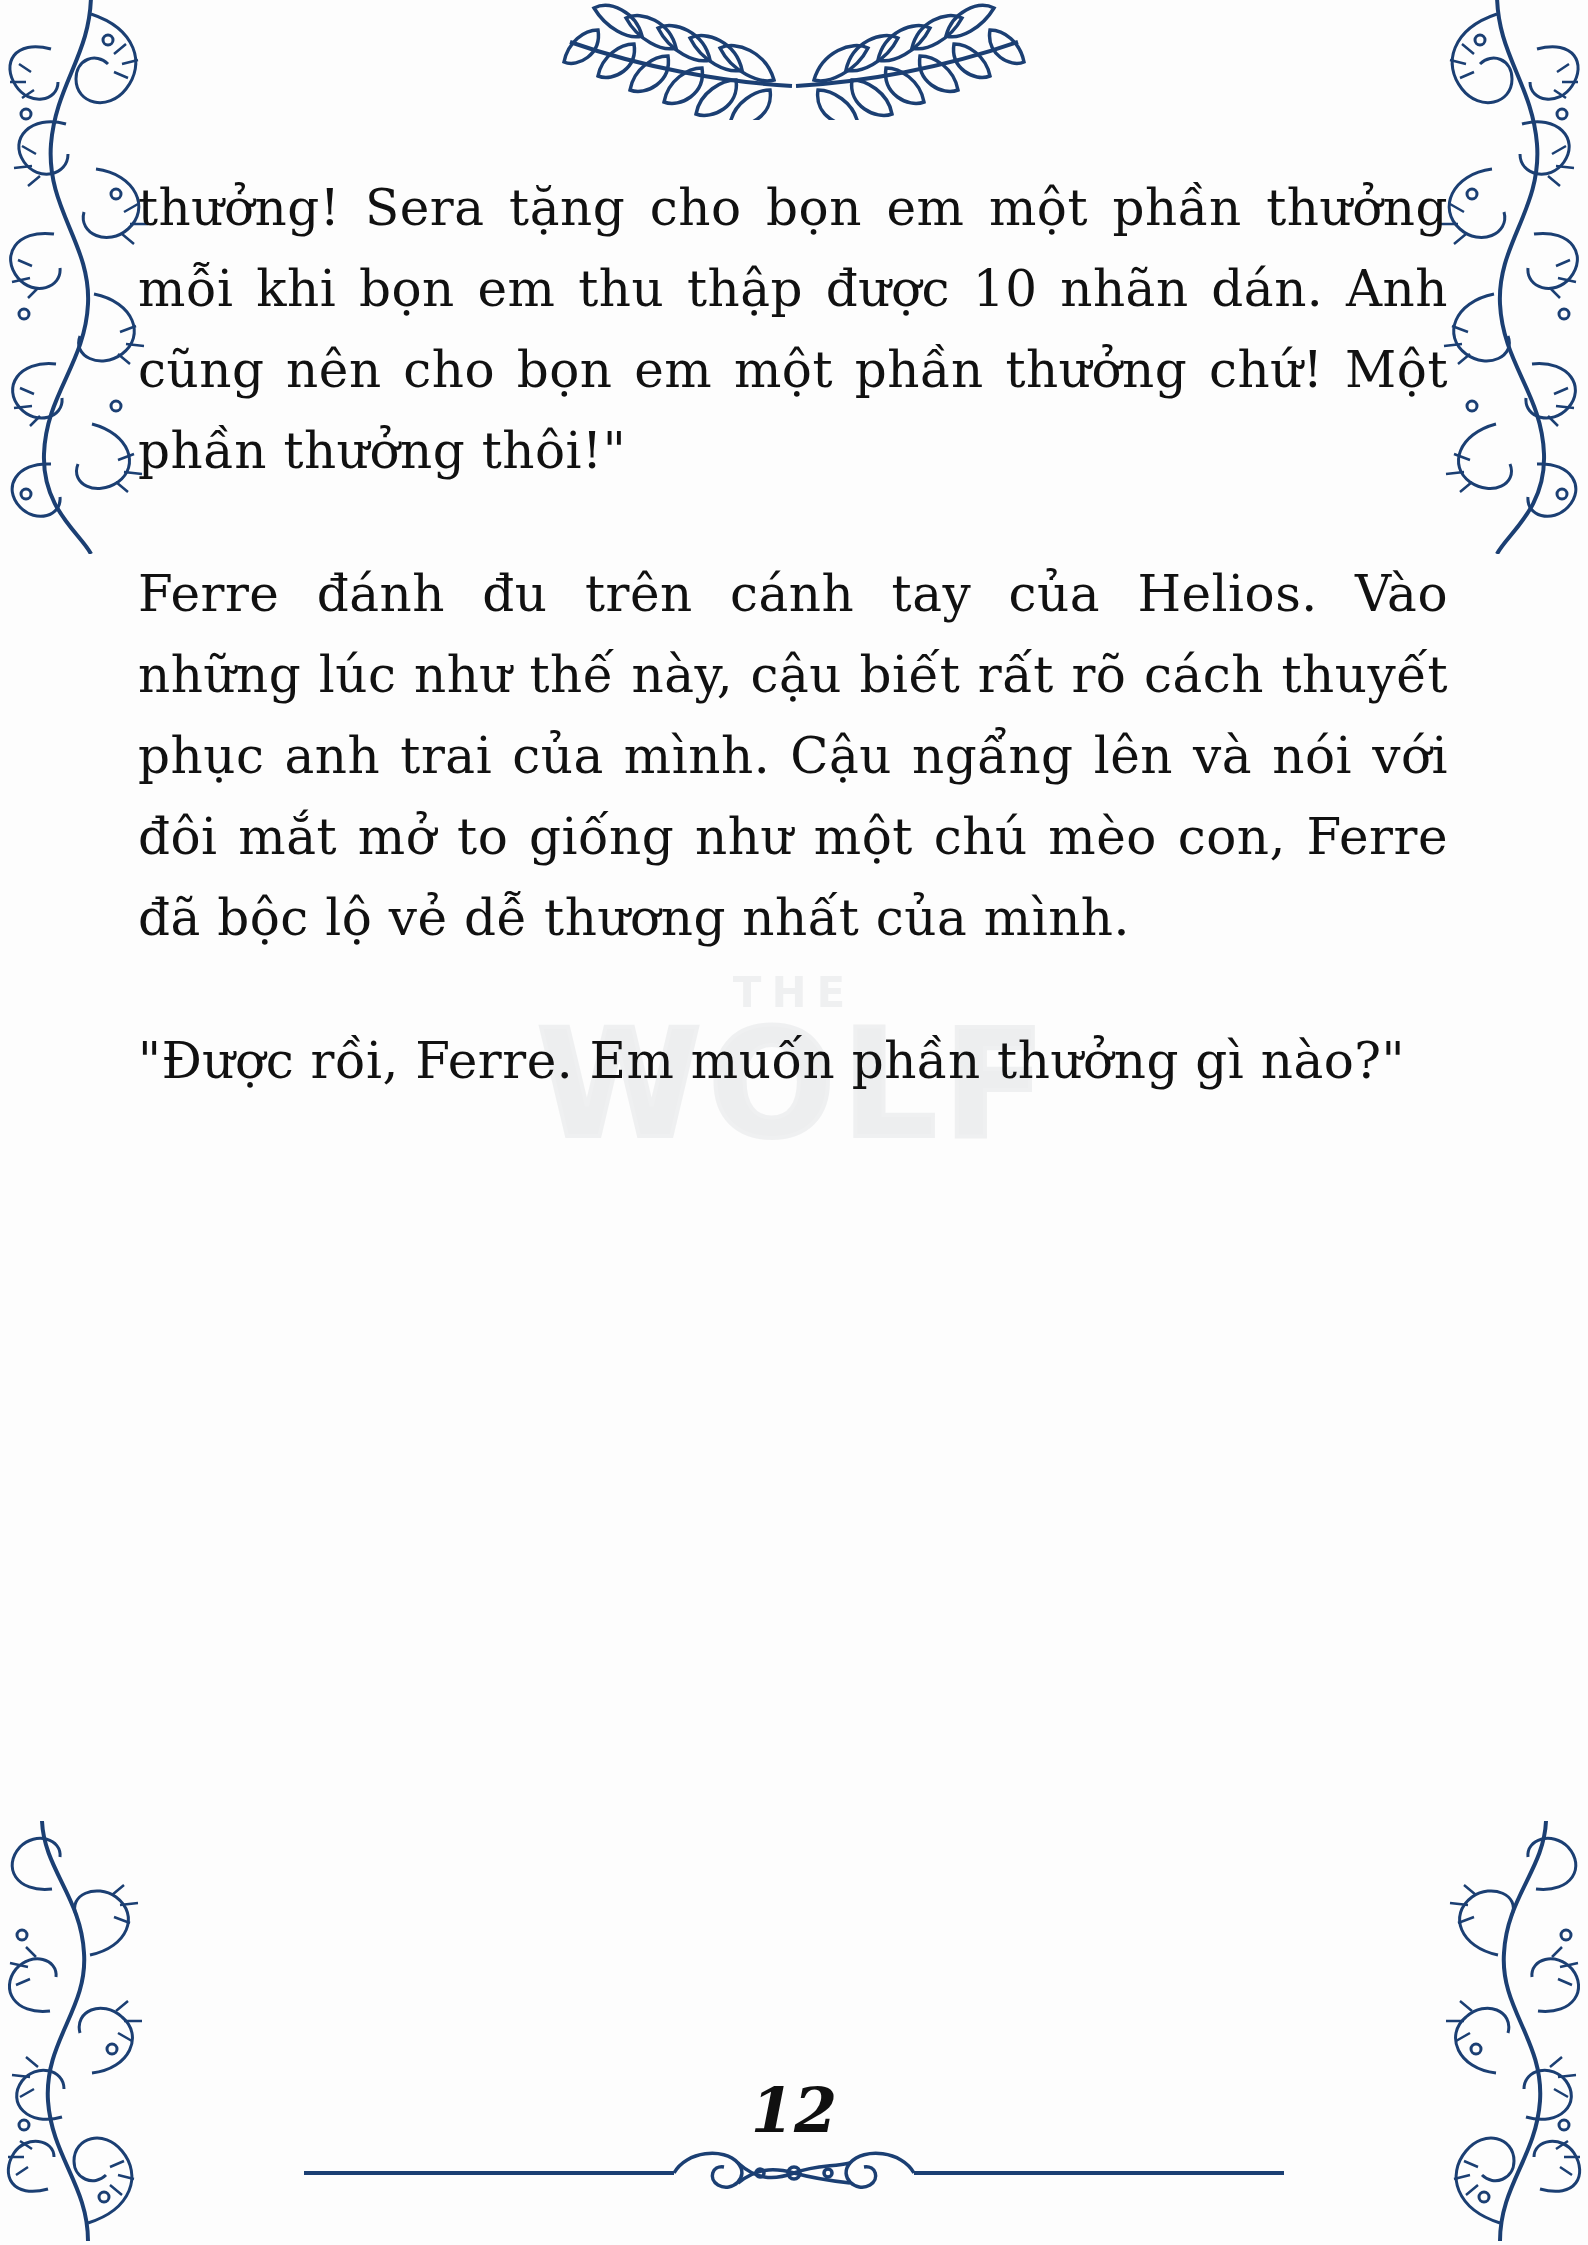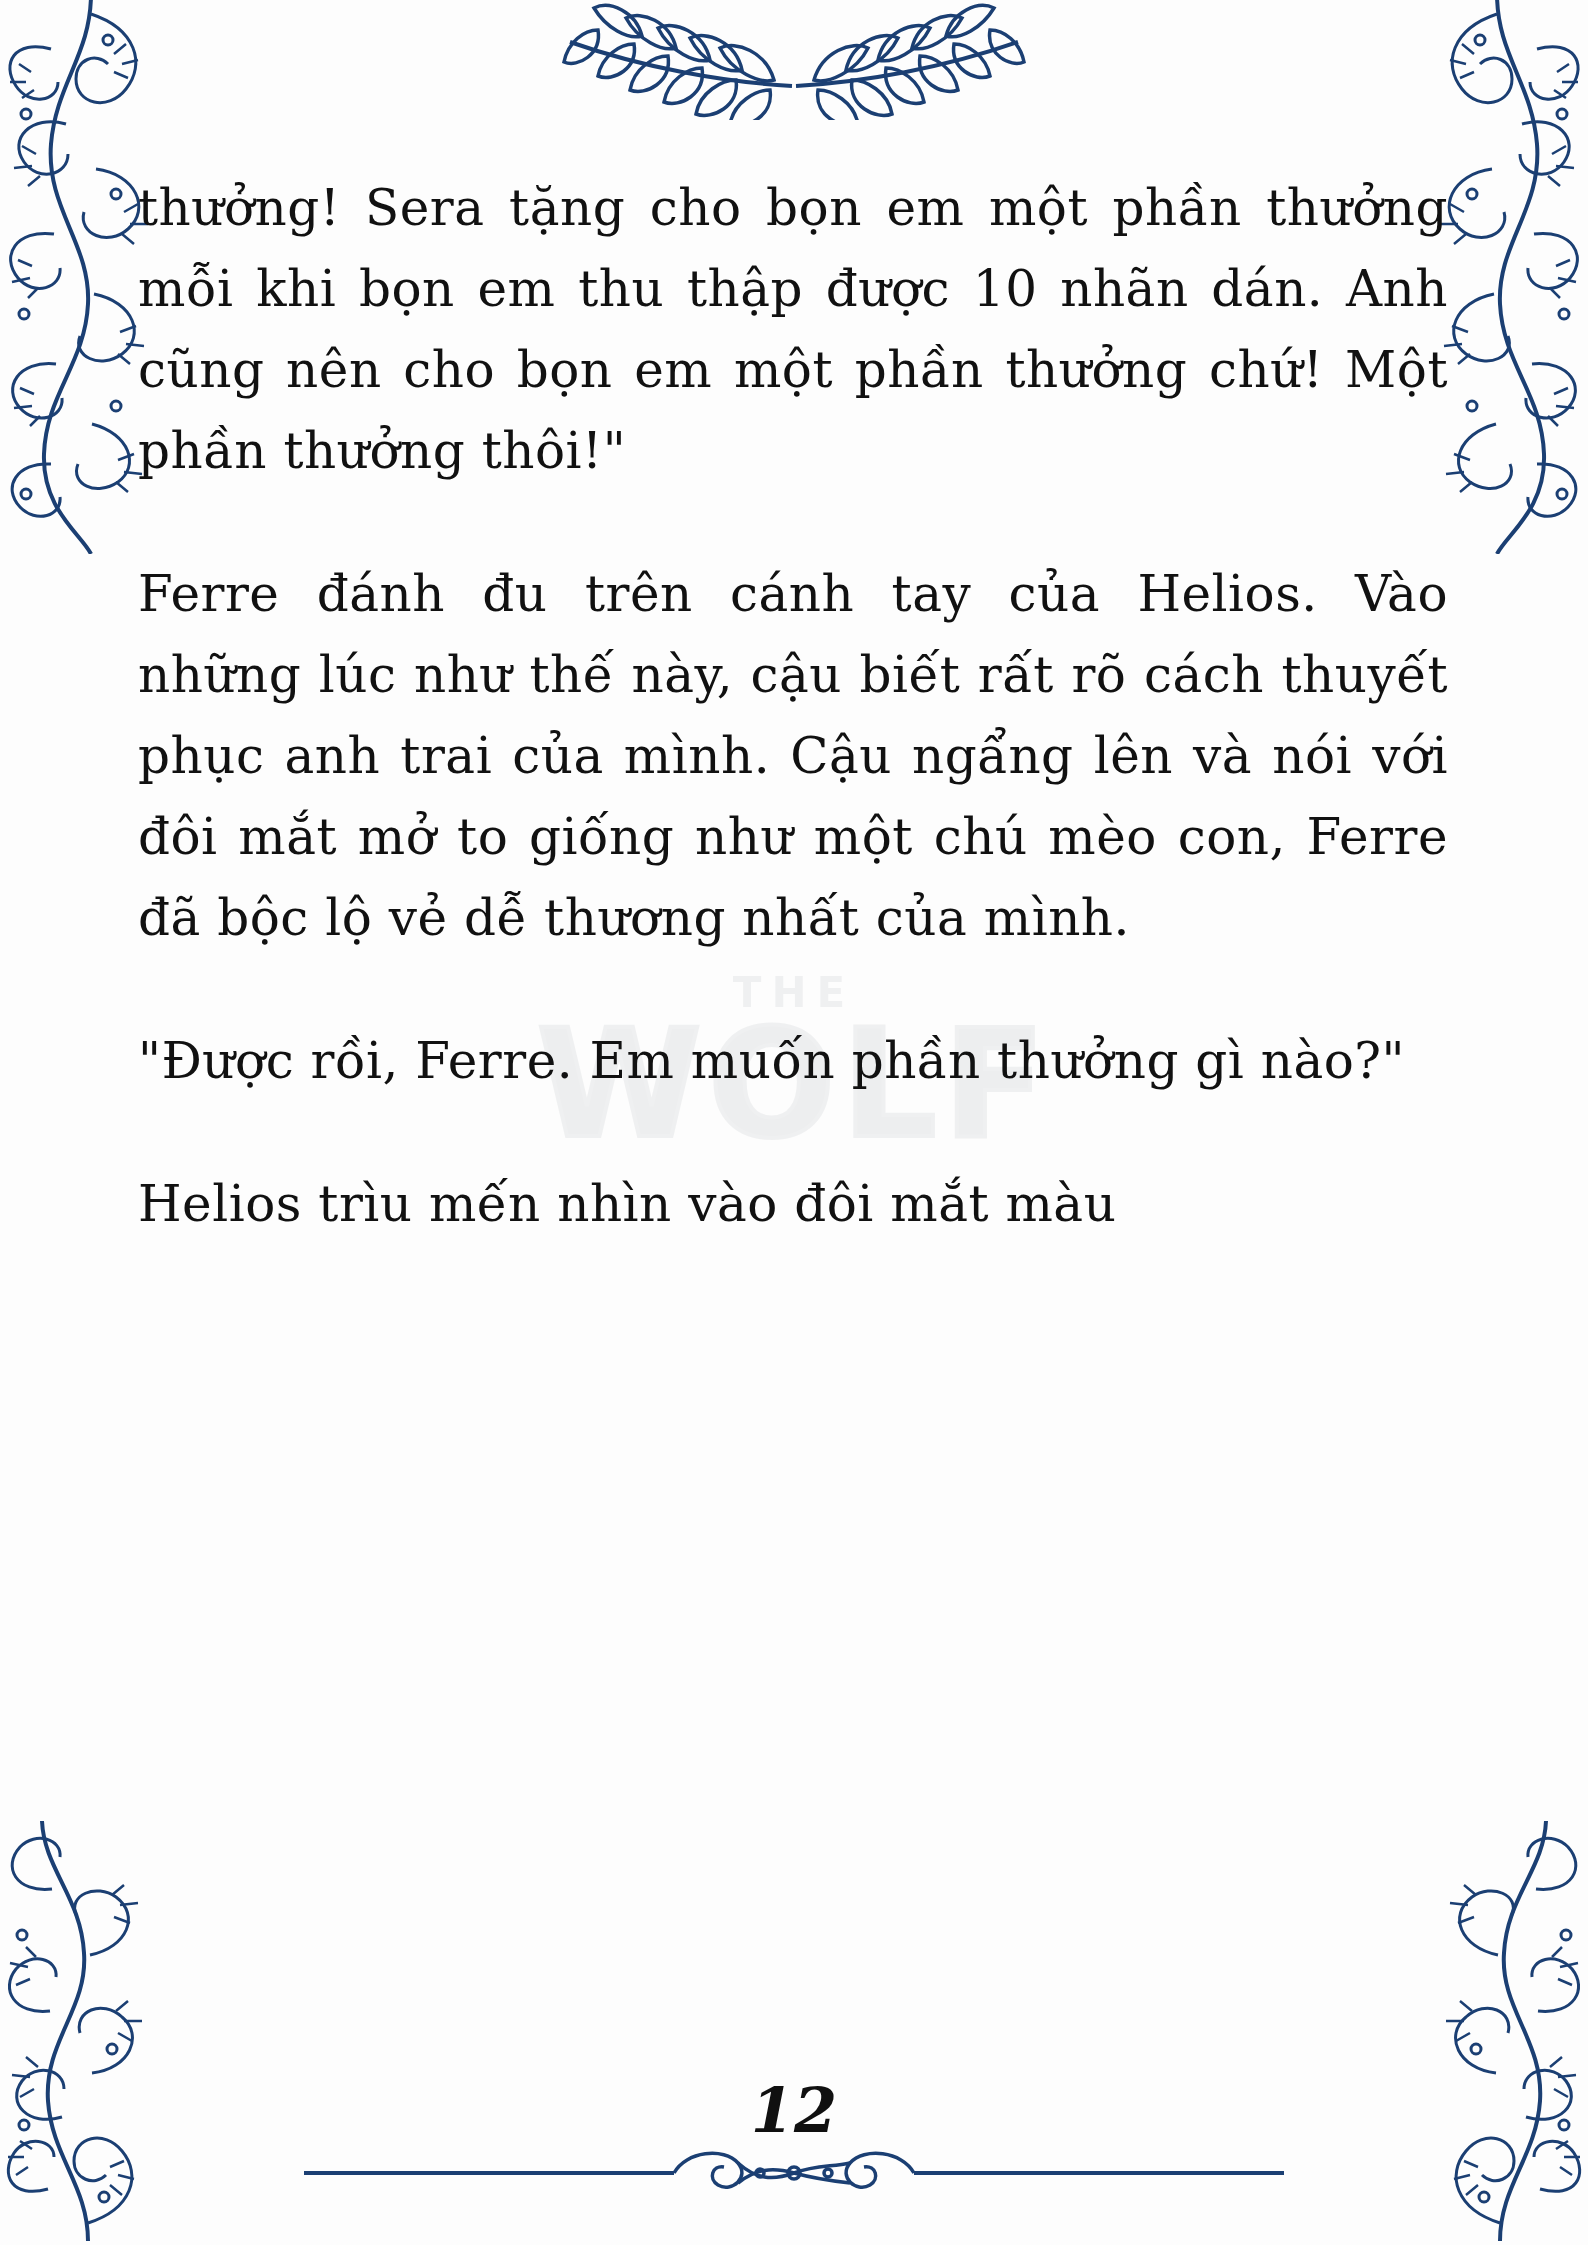--- a/index.html
+++ b/index.html
@@ -264,18 +264,17 @@
 
   <div class="watermark">
     <div class="wm-small">THE</div>
     <div class="wm-word">WOLF</div>
   </div>
 
   <div class="content">
     <p class="para">thưởng! Sera tặng cho bọn em một phần thưởng mỗi khi bọn em thu thập được 10 nhãn dán. Anh cũng nên cho bọn em một phần thưởng chứ! Một phần thưởng thôi!"</p>
     <p class="para">Ferre đánh đu trên cánh tay của Helios. Vào những lúc như thế này, cậu biết rất rõ cách thuyết phục anh trai của mình. Cậu ngẩng lên và nói với đôi mắt mở to giống như một chú mèo con, Ferre đã bộc lộ vẻ dễ thương nhất của mình.</p>
     <p class="para">"Được rồi, Ferre. Em muốn phần thưởng gì nào?"</p>
-    <p class="para last">Helios trìu mến nhìn vào đôi mắt màu</p>
   </div>
 
   <div class="page-number">12</div>
 
 </div>
 
 </body></html>

